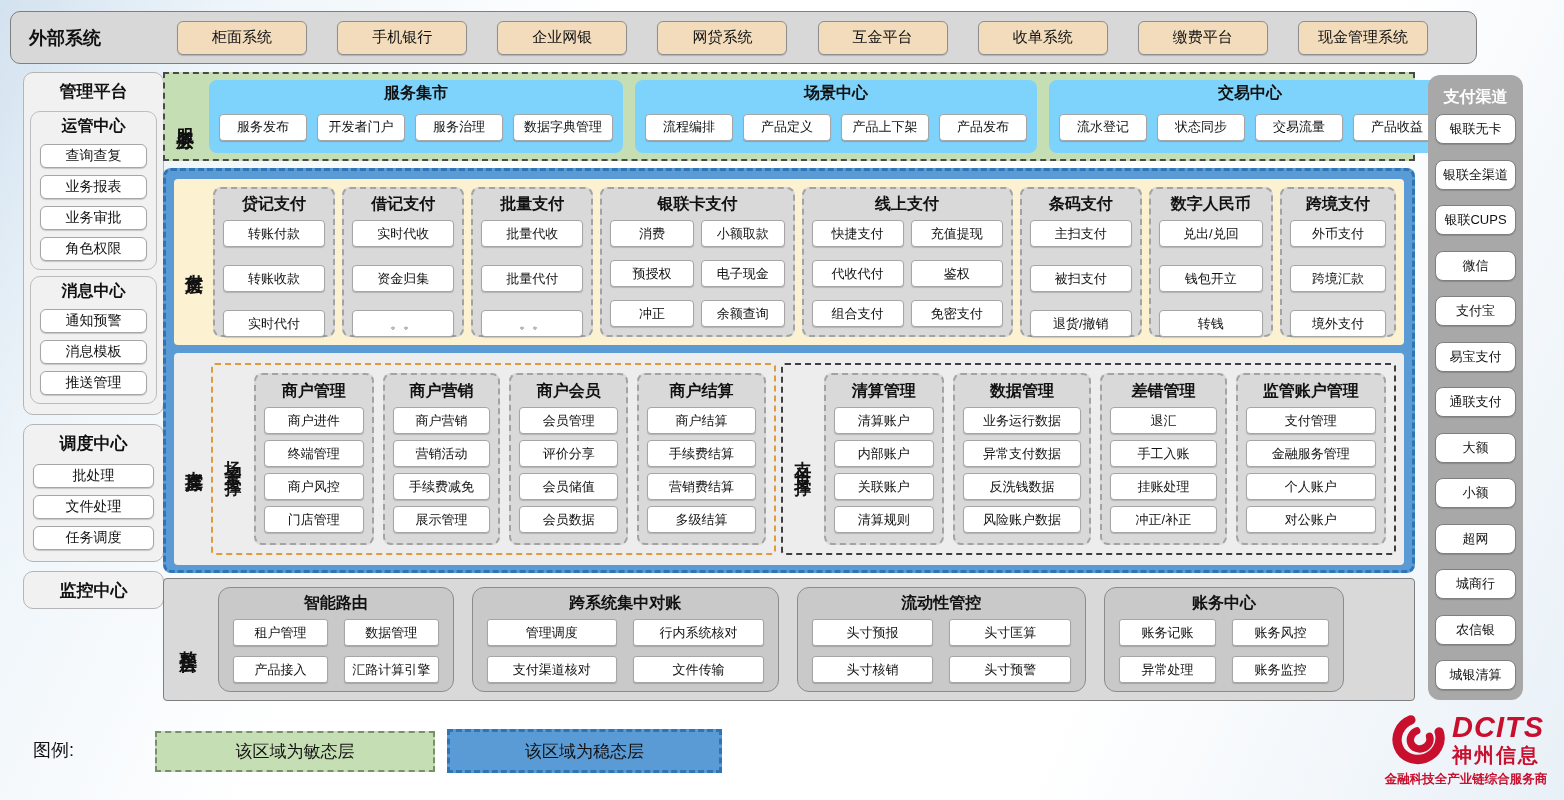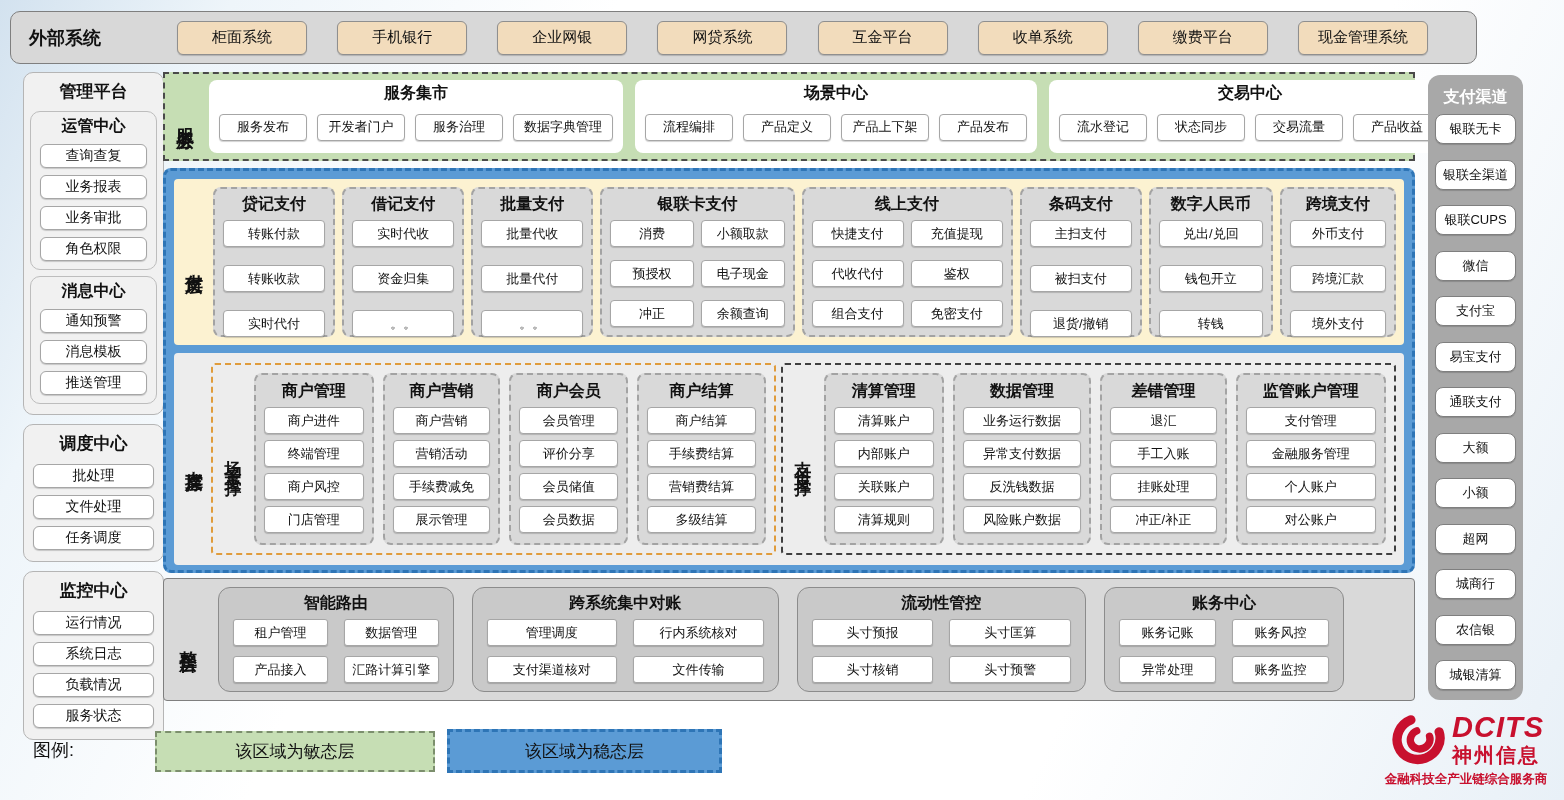--- a/index.html
+++ b/index.html
@@ -49,21 +49,21 @@
     left: 163px; top: 72px; width: 1252px; height: 89px;
     background: #c6deb4; border: 2px dashed #4a4a4a;
     display: flex; padding: 6px 10px 6px 8px; gap: 12px;
   }
   .v-label {
     writing-mode: vertical-lr; text-orientation: upright;
     font-weight: bold; font-size: 18px; line-height: 1;
     display: flex; align-items: center; justify-content: center;
     letter-spacing: 2px; flex: 0 0 auto; width: 24px;
   }
-  .center-box { background: #ffffff; border-radius: 8px; padding: 3px 10px 7px; display: flex; flex-direction: column; }
+  .center-box { background: #7dd3fc; border-radius: 8px; padding: 3px 10px 7px; display: flex; flex-direction: column; }
   .center-title { text-align: center; font-weight: bold; font-size: 16px; margin-bottom: 4px; }
   .center-items { display: flex; justify-content: space-evenly; gap: 10px; flex: 1; align-items: center; }
   .svc-btn { min-width: 88px; height: 27px; padding: 0 10px; border-radius: 4px; }
 
   
   .blue-box {
     left: 163px; top: 168px; width: 1252px; height: 405px;
     background: #5b9bd5; border: 3px dashed #2e75b6; border-radius: 8px;
     padding: 8px; display: flex; flex-direction: column; gap: 8px;
   }
@@ -174,26 +174,20 @@
     <div class="side-box">
       <div class="side-title">调度中心</div>
       <div>
           <div class="btn side-btn">批处理</div>
           <div class="btn side-btn">文件处理</div>
           <div class="btn side-btn">任务调度</div>
         </div>
     </div>
     <div class="side-box">
       <div class="side-title">监控中心</div>
-      <div>
-          <div class="btn side-btn">运行情况</div>
-          <div class="btn side-btn">系统日志</div>
-          <div class="btn side-btn">负载情况</div>
-          <div class="btn side-btn">服务状态</div>
-        </div>
     </div>
   </div>
 
   <div class="abs service-layer">
     <div class="v-label">服务层</div>
     <div class="center-box" style="flex:29 1 0">
       <div class="center-title">服务集市</div>
       <div class="center-items">
           <div class="btn svc-btn">服务发布</div>
           <div class="btn svc-btn">开发者门户</div>

